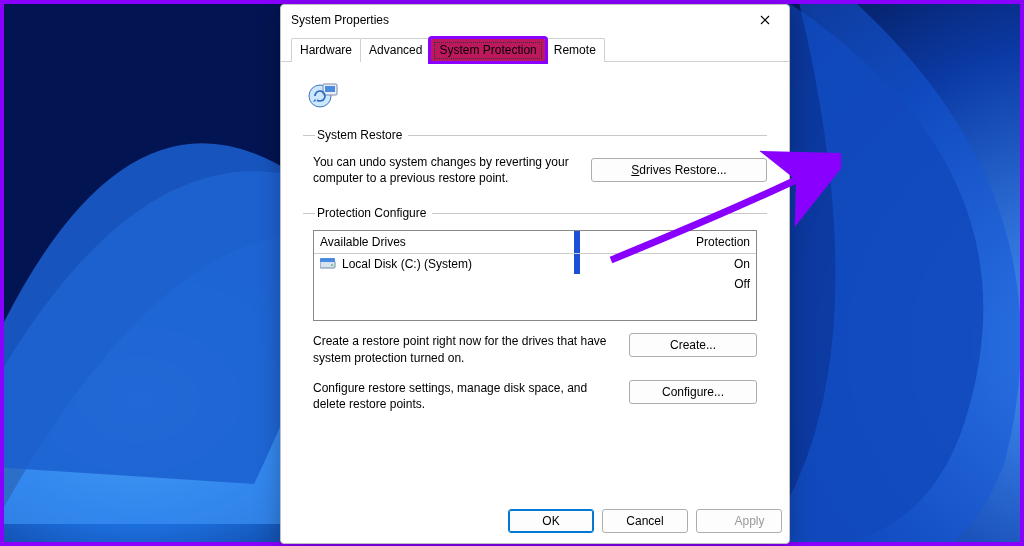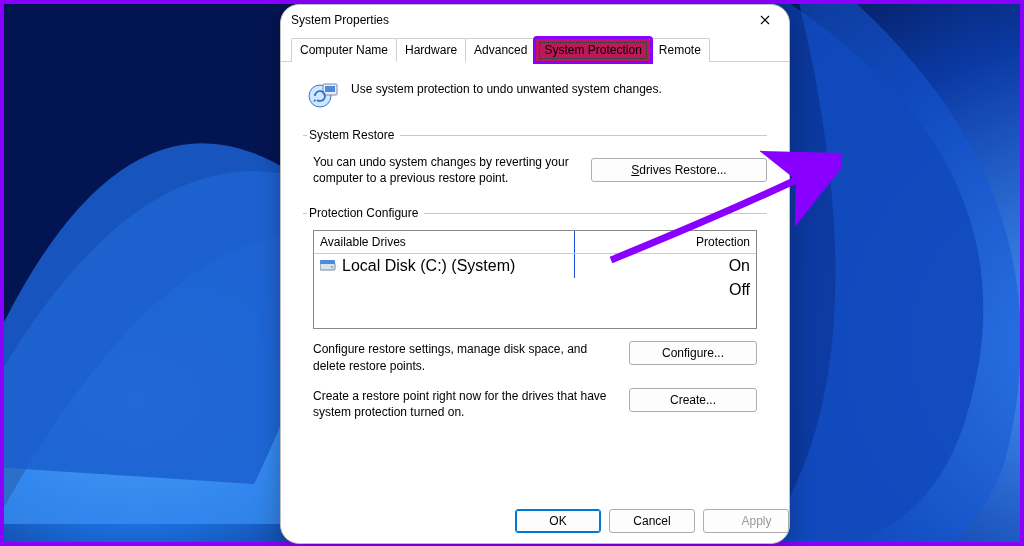--- a/index.html
+++ b/index.html
@@ -1,50 +1,50 @@
 <!DOCTYPE html>
 <html><head>
 <meta charset="utf-8">
 <style>
 html,body{margin:0;padding:0;width:1024px;height:546px;overflow:hidden;font-family:"Segoe UI",Tahoma,sans-serif;font-size:12px;color:#000;}
 .outer-border{width:1016px;height:538px;border:4px solid #8A00FF;position:relative;background:#0a3d91;}
 .wallpaper{position:absolute;inset:0;overflow:hidden;}
 .wallpaper svg{width:100%;height:100%;display:block;}
-.dialog{position:absolute;left:276px;top:0;width:508px;height:538px;background:#fff;border:1px solid #bfbfbf;border-radius:19px;box-shadow:0 6px 24px rgba(0,0,0,0.25);}
+.dialog{position:absolute;left:276px;top:0;width:508px;height:538px;background:#fff;border:1px solid #bfbfbf;border-radius:4px;box-shadow:0 6px 24px rgba(0,0,0,0.25);}
 .titlebar{height:30px;display:flex;align-items:center;padding:0 10px;justify-content:space-between;}
 .titlebar .title{font-size:12px;}
 .close-x{width:28px;height:20px;display:flex;align-items:center;justify-content:center;font-size:13px;border-radius:3px;}
 .tabstrip{display:flex;align-items:flex-end;padding:0 10px;height:26px;position:relative;border-bottom:1px solid #d0d0d0;}
 .tab{padding:4px 8px 5px;border:1px solid #d0d0d0;border-bottom:none;background:#fff;margin-right:-1px;border-top-left-radius:2px;border-top-right-radius:2px;position:relative;top:1px;font-size:12px;cursor:default;}
 .tab.active{background:#be185d;z-index:2;}
 .tab.highlight{outline:3px solid #8A00FF;outline-offset:-1px;z-index:3;}
 .tab.highlight::after{content:"";position:absolute;inset:3px;border:1px dotted #333;pointer-events:none;}
 .panel{padding:10px 22px 0 22px;}
 .intro-row{display:flex;align-items:flex-start;gap:10px;margin:6px 4px 16px 4px;}
 .intro-icon{width:34px;height:34px;flex:0 0 auto;}
 .legend{font-size:12px;color:#000;padding-right:6px;}
 fieldset.grp{border:none;border-top:1px solid #c8c8c8;padding:8px 0 14px 0;margin:0 0 6px 0;}
-fieldset.grp>legend{margin-left:4px;}
+fieldset.grp>legend{margin-left:12px;}
 .restore-row{display:flex;gap:20px;align-items:center;margin-top:4px;}
 .restore-text{flex:1;padding-left:10px;line-height:1.35;}
 .winbtn{min-width:128px;height:24px;background:#fdfdfd;border:1px solid #adadad;border-radius:3px;font-size:12px;padding:0 14px;cursor:default;display:inline-flex;align-items:center;justify-content:center;}
 .winbtn.default{border-color:#0078d4;box-shadow:inset 0 0 0 1px #0078d4;}
 .winbtn.disabled{color:#9a9a9a;padding-left:35px;}
 .drive-table{border:1px solid #888;margin:2px 10px 12px 10px;}
 .drive-head{display:flex;background:#fff;border-bottom:1px solid #ccc;}
 .drive-head>div{padding:4px 6px;font-size:12px;}
-.col1{flex:0 0 56%;border-right:1px solid #1d4ed8;}
+.col1{flex:0 0 56%;border-right:6px solid #1d4ed8;}
 .col2{flex:1;text-align:right;}
 .drive-row{display:flex;align-items:center;}
-.drive-row>div{padding:3px 6px;font-size:16px;}
+.drive-row>div{padding:3px 6px;font-size:12px;}
 .drive-row .col1{display:flex;align-items:center;gap:6px;}
 .disk-ico{width:16px;height:12px;}
 .cfg-row{display:flex;gap:20px;align-items:flex-start;margin:6px 10px 14px 10px;}
 .cfg-text{flex:1;line-height:1.35;}
-.dlg-buttons{position:absolute;bottom:10px;right:0;display:flex;gap:8px;}
+.dlg-buttons{position:absolute;bottom:10px;right:7px;display:flex;gap:8px;}
 .dlg-buttons .winbtn{min-width:86px;}
 .arrow-annot{position:absolute;pointer-events:none;}
 .underline-access{text-decoration:underline;}
 </style>
 </head>
 <body>
 
 <div class="outer-border">
   <div class="wallpaper">
     <svg viewBox="0 0 1016 538" preserveAspectRatio="xMidYMid slice">
@@ -74,39 +74,37 @@
     <div class="titlebar">
       <div class="title">System Properties</div>
       <div class="close-x">
         <svg width="10" height="10" viewBox="0 0 10 10">
             <path d="M1 1 L9 9 M9 1 L1 9" stroke="#000" stroke-width="1.2"></path>
           </svg>
       </div>
     </div>
 
     <div class="tabstrip">
-      <div class="tab">Computer Name</div>
       <div class="tab">Hardware</div>
       <div class="tab">Advanced</div>
       <div class="tab active highlight">System Protection</div>
       <div class="tab">Remote</div>
     </div>
 
     <div class="panel">
       <div class="intro-row">
         <div class="intro-icon">
           <svg viewBox="0 0 34 34">
             <circle cx="13" cy="18" r="11" fill="#cfe6ff" stroke="#3a78c8"></circle>
             <rect x="16" y="6" width="14" height="11" rx="1" fill="#e8eef7" stroke="#7a8aa8"></rect>
             <rect x="18" y="8" width="10" height="6" fill="#4a8be0"></rect>
             <path d="M8 18 a5 5 0 1 1 2 4" fill="none" stroke="#2a6ac0" stroke-width="1.6"></path>
             <path d="M9 23 l-3 1 l2 -3 z" fill="#2a6ac0"></path>
           </svg>
         </div>
-        <div style="padding-top:4px;">Use system protection to undo unwanted system changes.</div>
       </div>
 
       <fieldset class="grp">
         <legend class="legend">System Restore</legend>
         <div class="restore-row">
           <div class="restore-text">You can undo system changes by reverting your computer to a previous restore point.</div>
           <button class="winbtn" style="min-width:176px">
               <span class="underline-access">S</span>
               <span id="restore-btn-rest">drives Restore...</span>
             </button>
@@ -131,26 +129,26 @@
             </div>
             <div class="col2">On</div>
           </div>
           <div class="drive-row">
             <div class="col2">Off</div>
           </div>
           <div style="height:26px"></div>
         </div>
 
         <div class="cfg-row">
+          <div class="cfg-text">Create a restore point right now for the drives that have system protection turned on.</div>
+          <button class="winbtn">Create...</button>
+        </div>
+        <div class="cfg-row">
           <div class="cfg-text">Configure restore settings, manage disk space, and delete restore points.</div>
           <button class="winbtn">Configure...</button>
-        </div>
-        <div class="cfg-row">
-          <div class="cfg-text">Create a restore point right now for the drives that have system protection turned on.</div>
-          <button class="winbtn">Create...</button>
         </div>
       </fieldset>
     </div>
 
     <div class="dlg-buttons">
       <button class="winbtn default">OK</button>
       <button class="winbtn">Cancel</button>
       <button class="winbtn disabled">Apply</button>
     </div>
 

